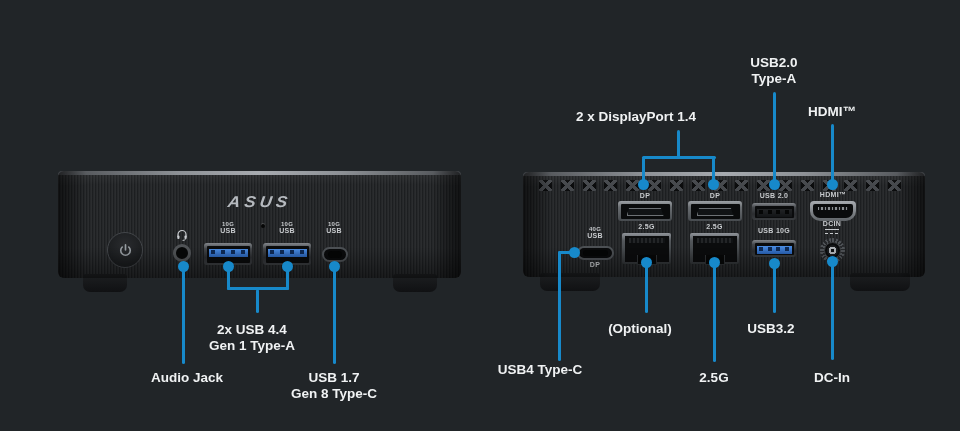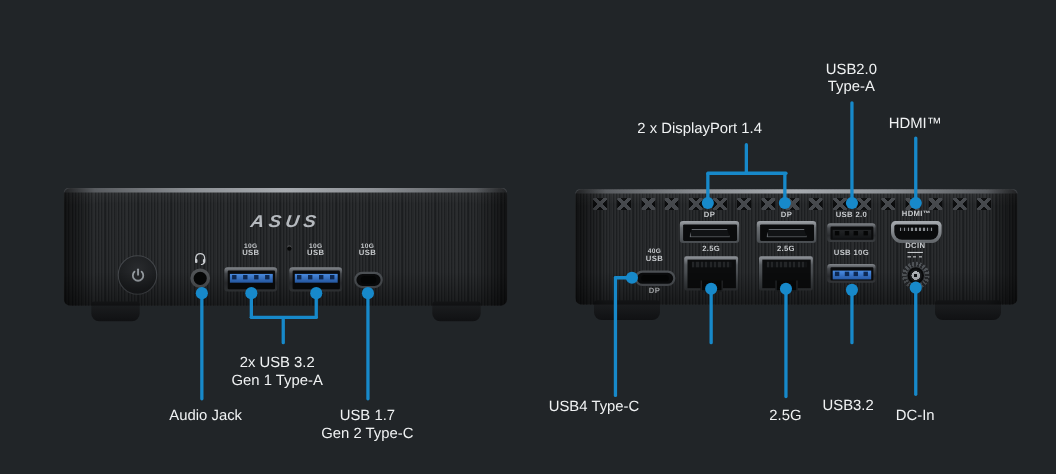--- a/index.html
+++ b/index.html
@@ -71,21 +71,21 @@
     background:linear-gradient(45deg,transparent 40%,#45484c 40% 60%,transparent 60%),
                linear-gradient(-45deg,transparent 40%,#45484c 40% 60%,transparent 60%),#0b0c0d;}
   .icon{position:absolute;}
 
   
   .c-line,.c-hline{position:absolute;background:#1789ca;border-radius:1.5px;}
   .c-line{width:3px;}
   .c-hline{height:3px;}
   .c-dot{position:absolute;width:11px;height:11px;border-radius:50%;background:#1789ca;}
   .lbl{position:absolute;width:160px;text-align:center;color:#f0f2f3;
-    font-size:13.5px;line-height:15.5px;}
+    font-size:13.5px;line-height:15.5px;font-weight:bold;}
   .lbl span{display:block;}
 </style>
 </head>
 <body>
 
 <div class="stage">
 
   <div class="device" style="left:58px;top:171px;width:403px;height:107px;">
     <div class="foot" style="left:25px;top:103px;width:44px;"></div>
     <div class="foot" style="left:335px;top:103px;width:44px;"></div>
@@ -241,31 +241,31 @@
   </div>
 
   <div>
     <div class="c-dot" style="left:222.5px;top:260.5px;"></div>
     <div class="c-dot" style="left:281.5px;top:260.5px;"></div>
     <div class="c-line" style="left:226.5px;top:269px;height:21px;"></div>
     <div class="c-line" style="left:285.5px;top:269px;height:21px;"></div>
     <div class="c-hline" style="left:226.5px;top:287px;width:62px;"></div>
     <div class="c-line" style="left:255.5px;top:289px;height:24px;"></div>
     <div class="lbl" style="left:172px;top:322px;">
-      <span>2x USB 3.2</span>
+      <span>2x USB 4.4</span>
       <span>Gen 1 Type-A</span>
     </div>
   </div>
 
   <div>
     <div class="c-dot" style="left:328.5px;top:260.5px;"></div>
     <div class="c-line" style="left:332.5px;top:269px;height:95px;"></div>
     <div class="lbl" style="left:254px;top:370px;">
       <span>USB 1.7</span>
-      <span>Gen 2 Type-C</span>
+      <span>Gen 8 Type-C</span>
     </div>
   </div>
 
   <div>
     <div class="lbl" style="left:556px;top:109px;">
       <span>2 x DisplayPort 1.4</span>
     </div>
     <div class="c-line" style="left:676.5px;top:130px;height:28px;"></div>
     <div class="c-hline" style="left:642px;top:156px;width:74px;"></div>
     <div class="c-line" style="left:642px;top:157px;height:24px;"></div>
@@ -297,35 +297,36 @@
     <div class="c-line" style="left:558px;top:250.5px;height:110px;"></div>
     <div class="lbl" style="left:460px;top:362px;">
       <span>USB4 Type-C</span>
     </div>
   </div>
 
   <div>
     <div class="c-dot" style="left:640.5px;top:256.5px;"></div>
     <div class="c-line" style="left:644.5px;top:266px;height:47px;"></div>
     <div class="lbl" style="left:560px;top:321px;">
+      <span>(Optional)</span>
     </div>
   </div>
 
   <div>
     <div class="c-dot" style="left:708.5px;top:256.5px;"></div>
     <div class="c-line" style="left:712.5px;top:266px;height:96px;"></div>
     <div class="lbl" style="left:634px;top:370px;">
       <span>2.5G</span>
     </div>
   </div>
 
   <div>
     <div class="c-dot" style="left:768.5px;top:257.5px;"></div>
     <div class="c-line" style="left:772.5px;top:267px;height:46px;"></div>
-    <div class="lbl" style="left:691px;top:321px;margin-top:40px;">
+    <div class="lbl" style="left:691px;top:321px;">
       <span>USB3.2</span>
     </div>
   </div>
 
   <div>
     <div class="c-dot" style="left:826.5px;top:255.5px;"></div>
     <div class="c-line" style="left:830.5px;top:265px;height:95px;"></div>
     <div class="lbl" style="left:752px;top:370px;">
       <span>DC-In</span>
     </div>

